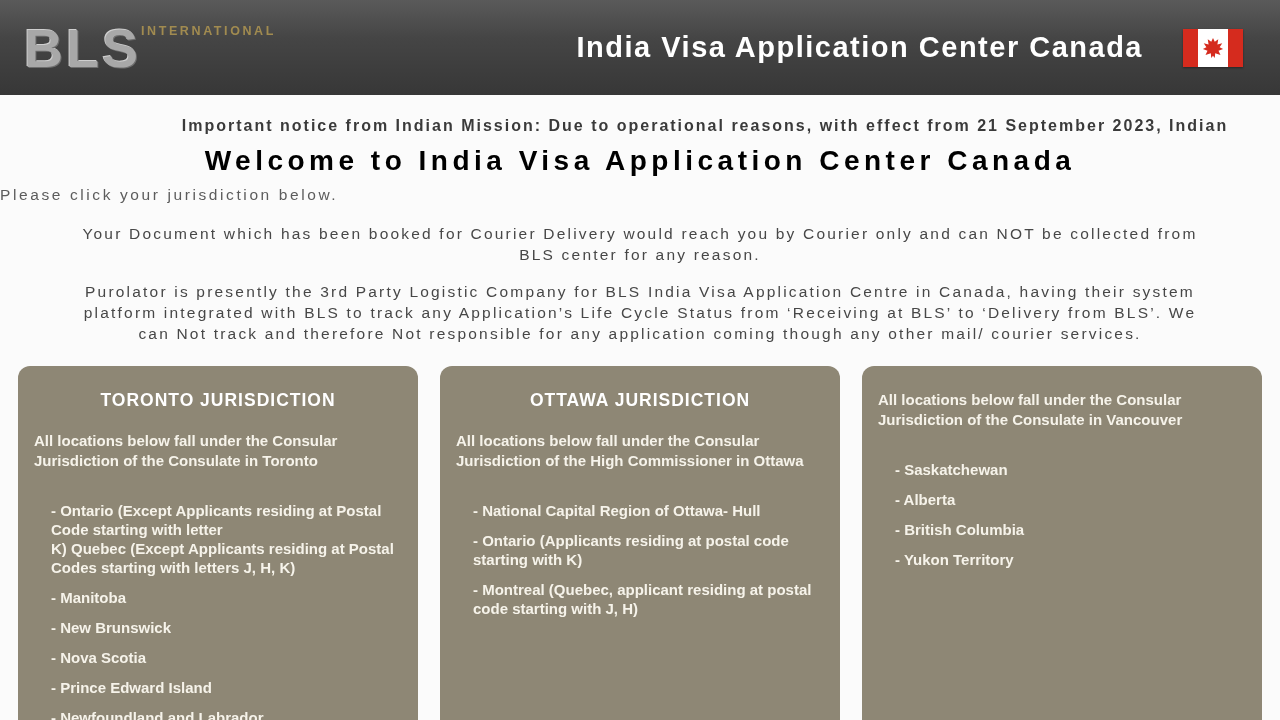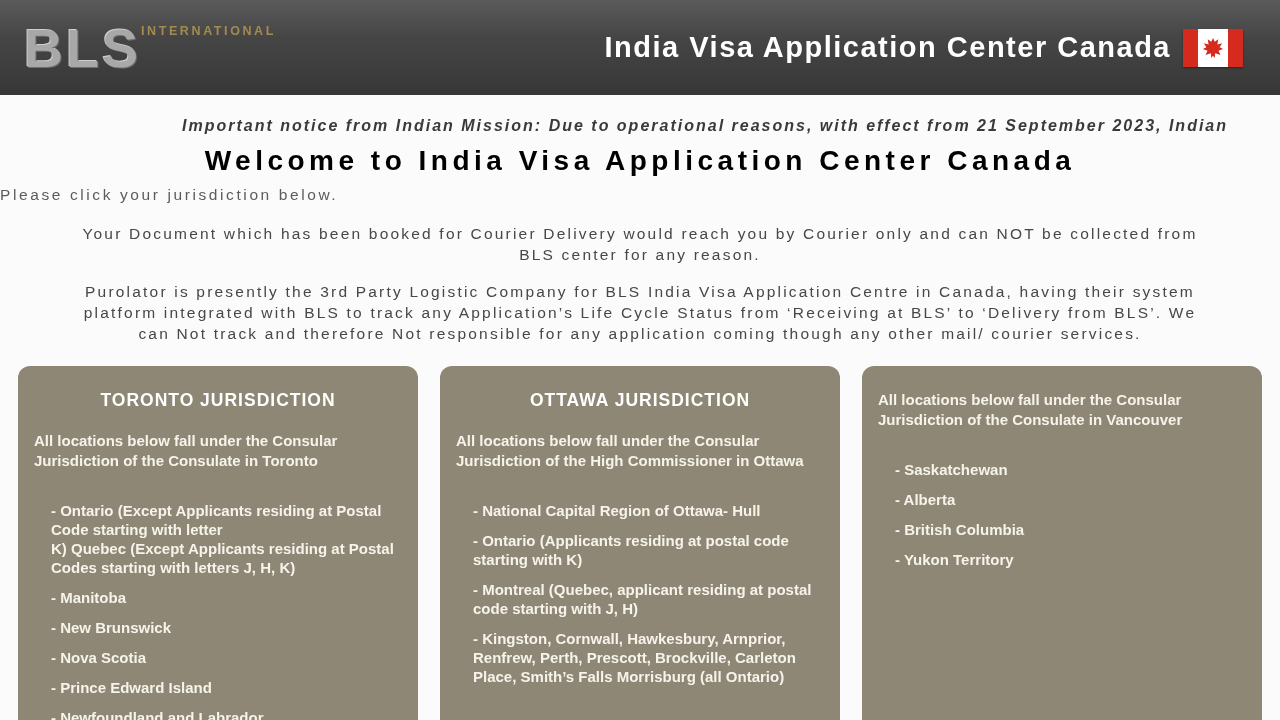--- a/index.html
+++ b/index.html
@@ -20,40 +20,39 @@
   .logo { display: flex; flex-direction: row; line-height: 1; user-select: none; }
   .logo-text {
     font-size: 54px; font-weight: bold; letter-spacing: 3px;
     color: #a8a8a8;
     text-shadow: 1px 1px 0 #6e6e6e, -1px -1px 0 #cfcfcf;
   }
   .logo-sub {
     font-size: 12.5px; font-weight: bold; letter-spacing: 2.6px;
     color: #a18b50; margin-top: 4px;
   }
-  .header-right { margin-left: auto; display: flex; align-items: center; gap: 12px; }
+  .header-right { margin-left: auto; display: flex; align-items: center; gap: 40px; }
   .header-title {
     color: #ffffff; font-size: 29px; font-weight: bold; letter-spacing: 1.5px;
     white-space: nowrap;
   }
   .flag {
     width: 60px; height: 38px; display: flex; flex-shrink: 0;
     box-shadow: 0 1px 2px rgba(0,0,0,.4);
   }
   .flag-band { width: 15px; background: #d52b1e; }
   .flag-center { flex: 1; background: #ffffff; display: flex; align-items: center; justify-content: center; }
   .flag-center svg { width: 22px; height: 22px; }
 
   
   .notice {
     margin-top: 22px; padding-left: 130px;
     text-align: center; white-space: nowrap;
     font-size: 16px; font-weight: bold; letter-spacing: 2px;
     color: #3a3a3a;
-    font-style: italic;
   }
   .welcome {
     margin-top: 8px; text-align: center;
     font-size: 28px; font-weight: bold; letter-spacing: 4.5px;
     color: #000000; line-height: 36px;
   }
   .instruction {
     margin-top: 6px; text-align: left;
     font-size: 15.5px; letter-spacing: 2.6px;
     color: #5c5c5c; line-height: 20px;
@@ -148,21 +147,20 @@
     </div>
   </div>
 
   <div class="card">
     <div class="card-title">OTTAWA JURISDICTION</div>
     <div class="card-subtitle">All locations below fall under the Consular Jurisdiction of the High Commissioner in Ottawa</div>
     <div class="card-items">
       <div class="card-item">- National Capital Region of Ottawa- Hull</div>
       <div class="card-item">- Ontario (Applicants residing at postal code starting with K)</div>
       <div class="card-item">- Montreal (Quebec, applicant residing at postal code starting with J, H)</div>
-      <div class="card-item">- Kingston, Cornwall, Hawkesbury, Arnprior, Renfrew, Perth, Prescott, Brockville, Carleton Place, Smith’s Falls Morrisburg (all Ontario)</div>
     </div>
   </div>
 
   <div class="card">
     <div class="card-subtitle">All locations below fall under the Consular Jurisdiction of the Consulate in Vancouver</div>
     <div class="card-items">
       <div class="card-item">- Saskatchewan</div>
       <div class="card-item">- Alberta</div>
       <div class="card-item">- British Columbia</div>
       <div class="card-item">- Yukon Territory</div>

